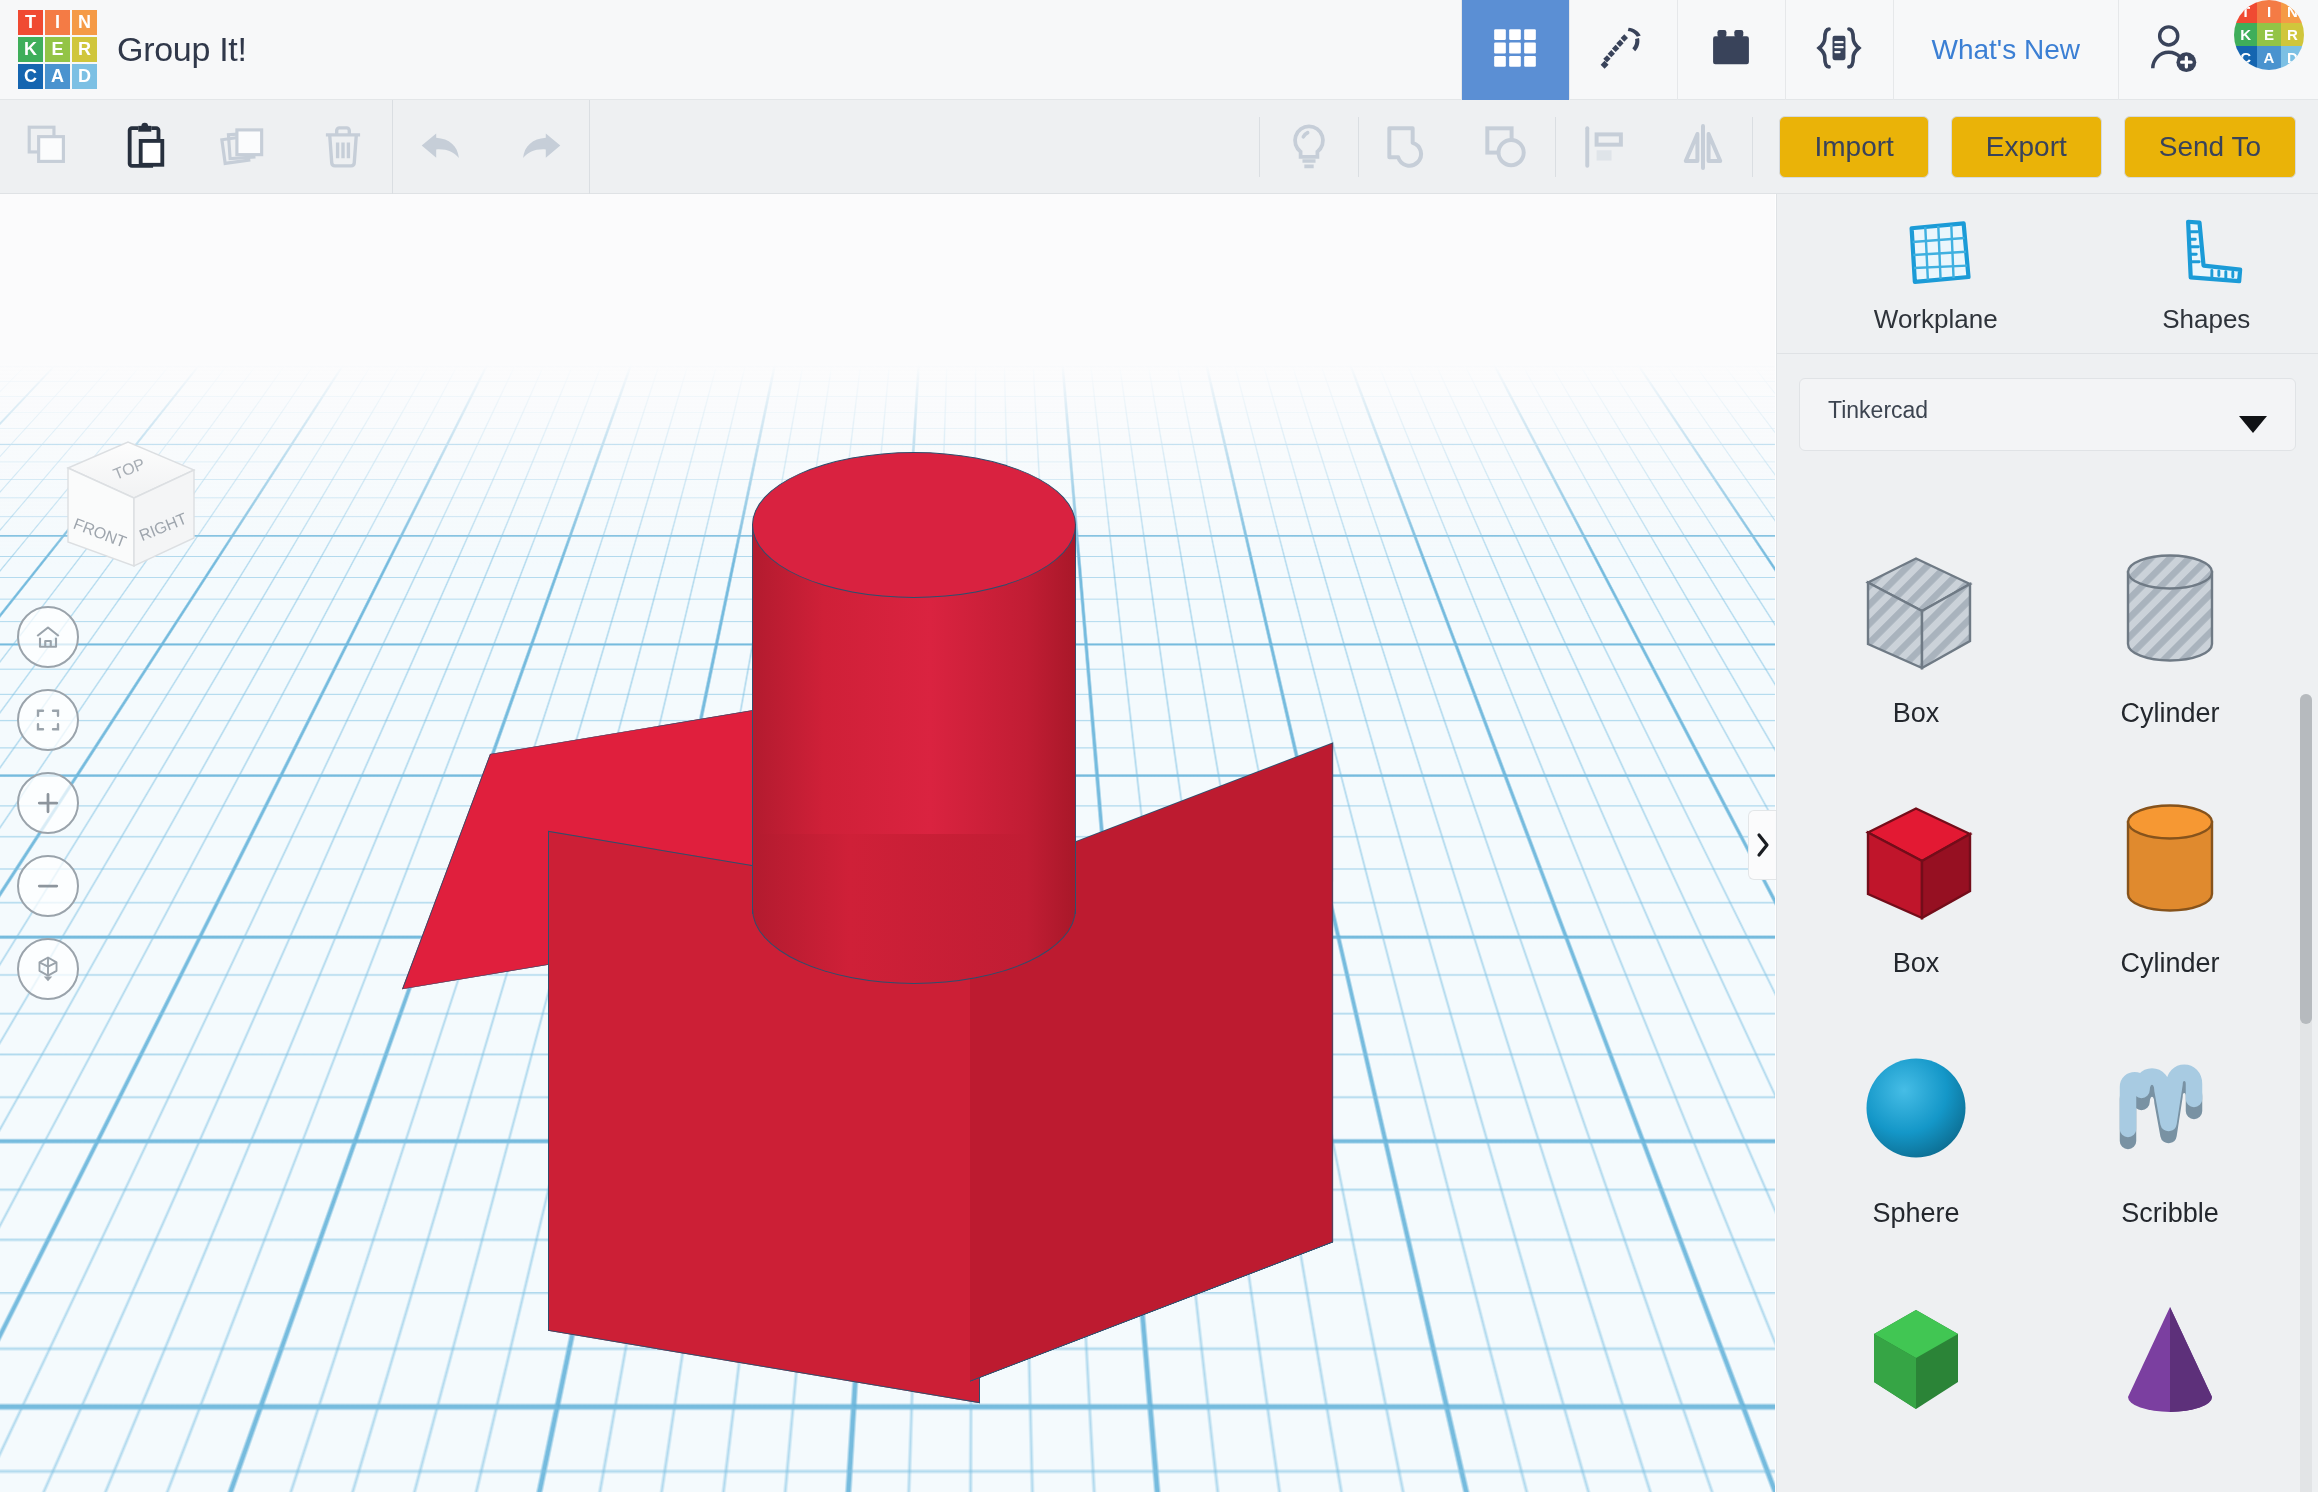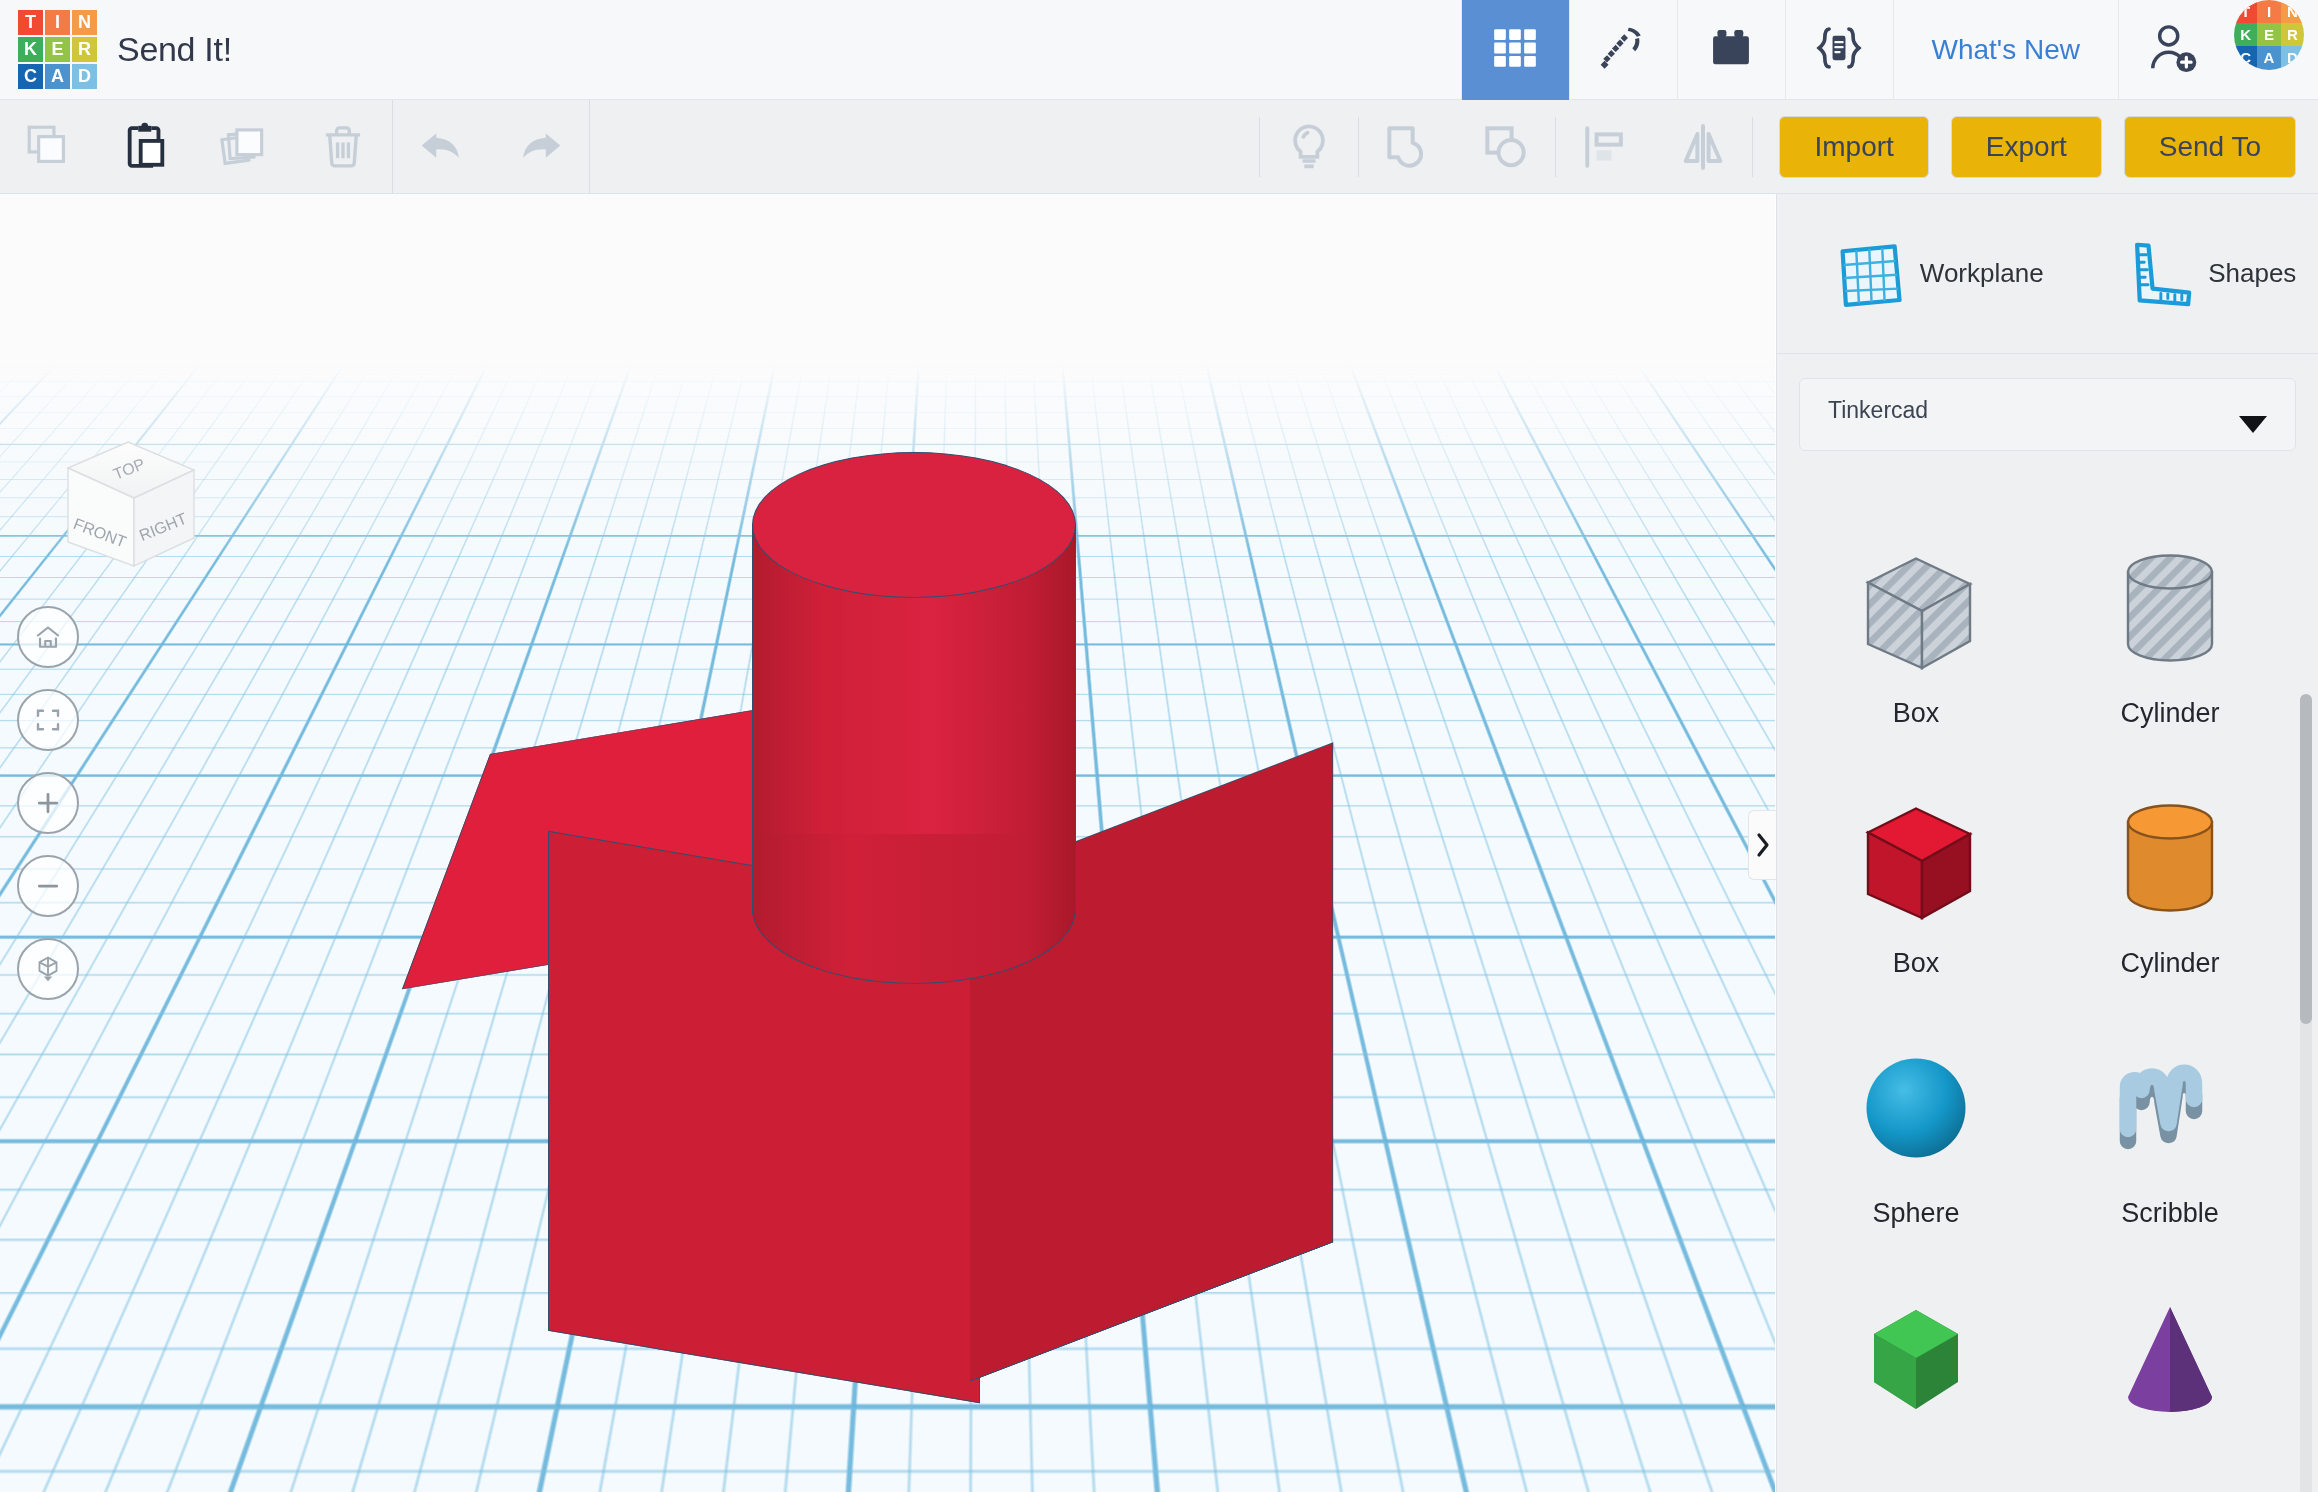--- a/index.html
+++ b/index.html
@@ -145,21 +145,21 @@
 
   
   .panel {
     position: absolute; left: 1776px; top: 194px; width: 542px; height: 1298px;
     background: #eef0f2; border-left: 1px solid #dfe2e5;
   }
   .panel-tools {
     display: flex; height: 160px; border-bottom: 1px solid #dfe2e5;
   }
   .panel-tool {
-    flex: 1; display: flex; flex-direction: row; align-items: center;
+    flex: 1; display: flex; flex-direction: column; align-items: center;
     justify-content: center; gap: 14px; cursor: pointer; padding-left: 47px;
   }
   .panel-tool-label { font-size: 26px; color: #2e333a; }
   .dropdown {
     margin: 24px 22px 18px 22px; border: 1px solid #e0e3e6; border-radius: 6px;
     background: #f3f4f6; padding: 18px 28px; position: relative; cursor: pointer;
   }
   .dd-small { font-size: 23px; color: #3c4450; margin-bottom: 8px; }
   .dd-big { font-size: 33px; color: #23272d; }
   .dd-caret {
@@ -198,21 +198,21 @@
           <div class="logo-cell" style="background: rgb(240, 74, 50);">T</div>
           <div class="logo-cell" style="background: rgb(244, 123, 69);">I</div>
           <div class="logo-cell" style="background: rgb(245, 154, 70);">N</div>
           <div class="logo-cell" style="background: rgb(63, 174, 90);">K</div>
           <div class="logo-cell" style="background: rgb(147, 196, 70);">E</div>
           <div class="logo-cell" style="background: rgb(208, 198, 60);">R</div>
           <div class="logo-cell" style="background: rgb(21, 101, 176);">C</div>
           <div class="logo-cell" style="background: rgb(74, 147, 207);">A</div>
           <div class="logo-cell" style="background: rgb(124, 192, 228);">D</div>
         </div>
-      <div class="proj-title">Send It!</div>
+      <div class="proj-title">Group It!</div>
     </div>
 
     <div class="top-right">
 
       <div class="tb-item active">
         <span>
           <svg width="50" height="50" viewBox="0 0 24 24">
             <g fill="#ffffff">
               <rect x="2" y="3" width="5.6" height="5.2" rx="0.6"></rect>
               <rect x="9.2" y="3" width="5.6" height="5.2" rx="0.6"></rect>

